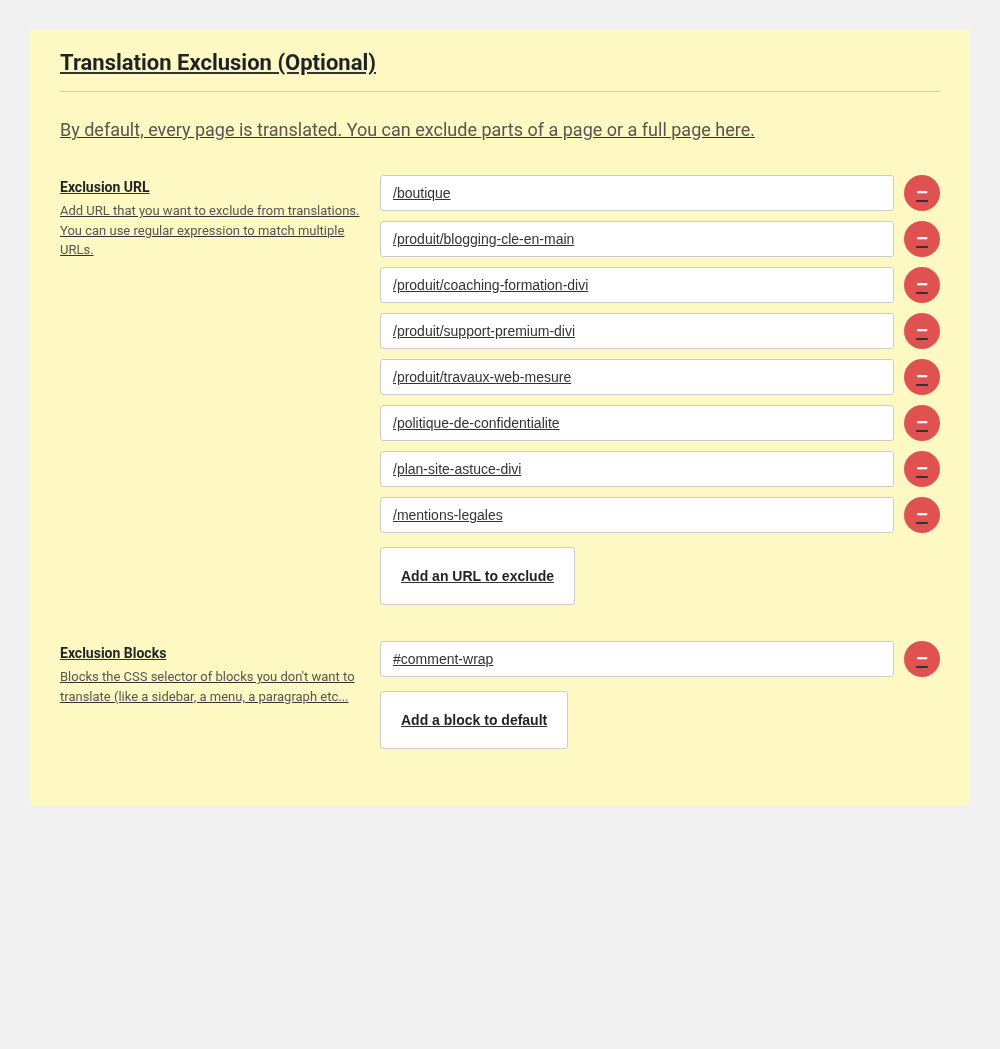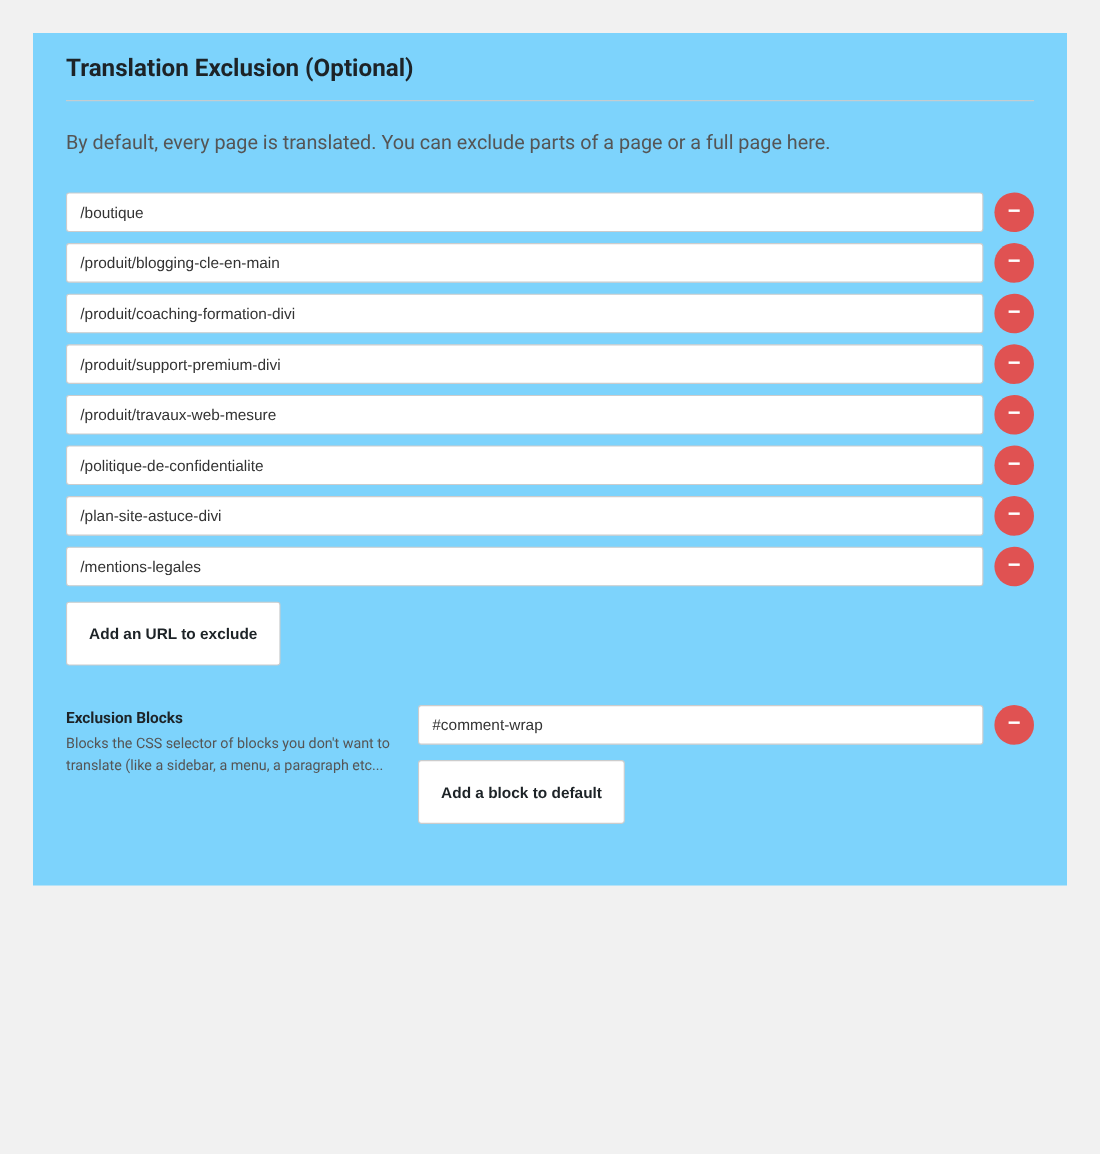--- a/index.html
+++ b/index.html
@@ -12,22 +12,23 @@
       background-color: #f1f1f1;
       font-family: -apple-system, BlinkMacSystemFont, "Segoe UI", Roboto, Oxygen, sans-serif;
       font-size: 14px;
       color: #333;
       padding: 30px;
       width: 1000px;
       min-height: 1049px;
     }
 
     .page-container {
-      background: #7dd3fc;
+      background: #fef9c3;
       padding: 20px 30px;
+      text-decoration: underline;
     }
 
     .page-title {
       font-size: 22px;
       font-weight: 700;
       color: #1d2327;
       margin-bottom: 16px;
     }
 
     .divider {
@@ -134,20 +135,24 @@
 </head>
 <body>
 
 <div class="page-container">
 
   <h1 class="page-title">Translation Exclusion (Optional)</h1>
   <hr class="divider">
   <p class="description">By default, every page is translated. You can exclude parts of a page or a full page here.</p>
 
   <div class="section">
+    <div class="section-label">
+      <div class="section-label-title">Exclusion URL</div>
+      <div class="section-label-desc">Add URL that you want to exclude from translations. You can use regular expression to match multiple URLs.</div>
+    </div>
     <div class="section-content" id="url-list">
 
       <div class="input-row">
           <input type="text" class="url-input" value="/boutique" style="">
           <button class="remove-btn" title="Remove">
             <span class="remove-btn-icon">−</span>
           </button>
         </div>
         <div class="input-row">
           <input type="text" class="url-input" value="/produit/blogging-cle-en-main" style="">

